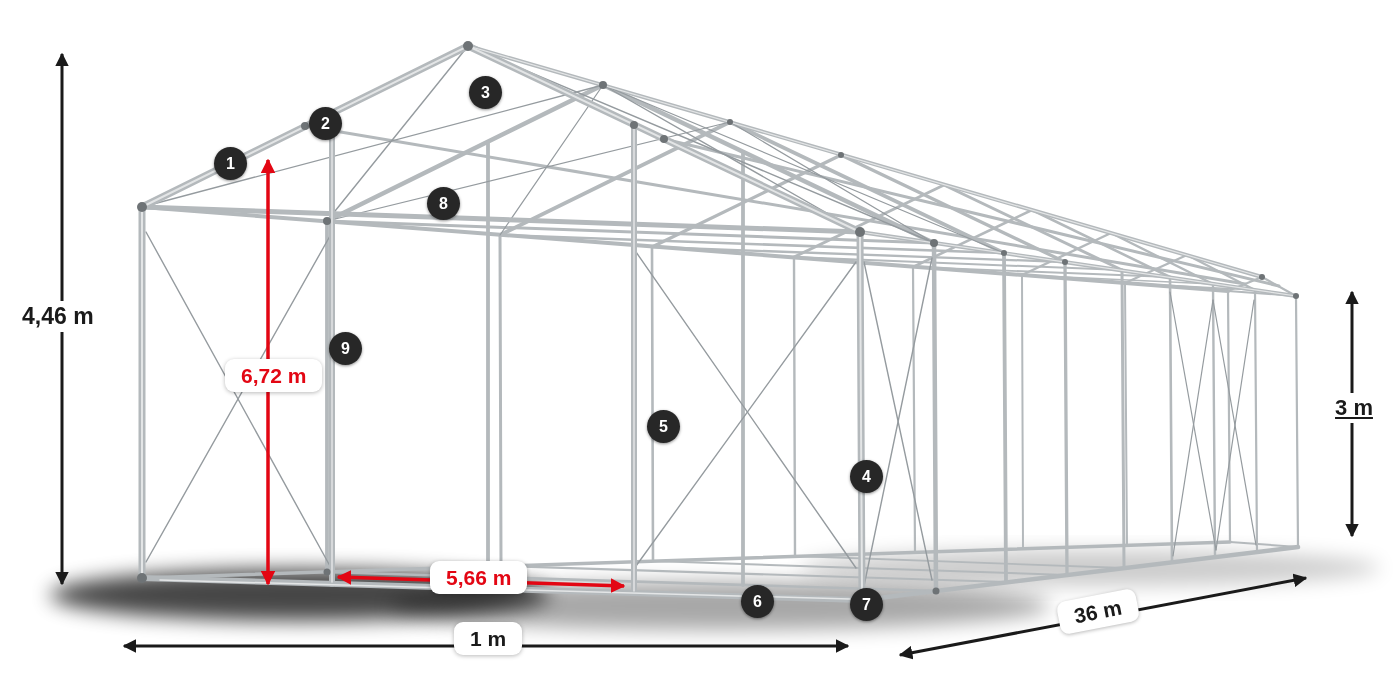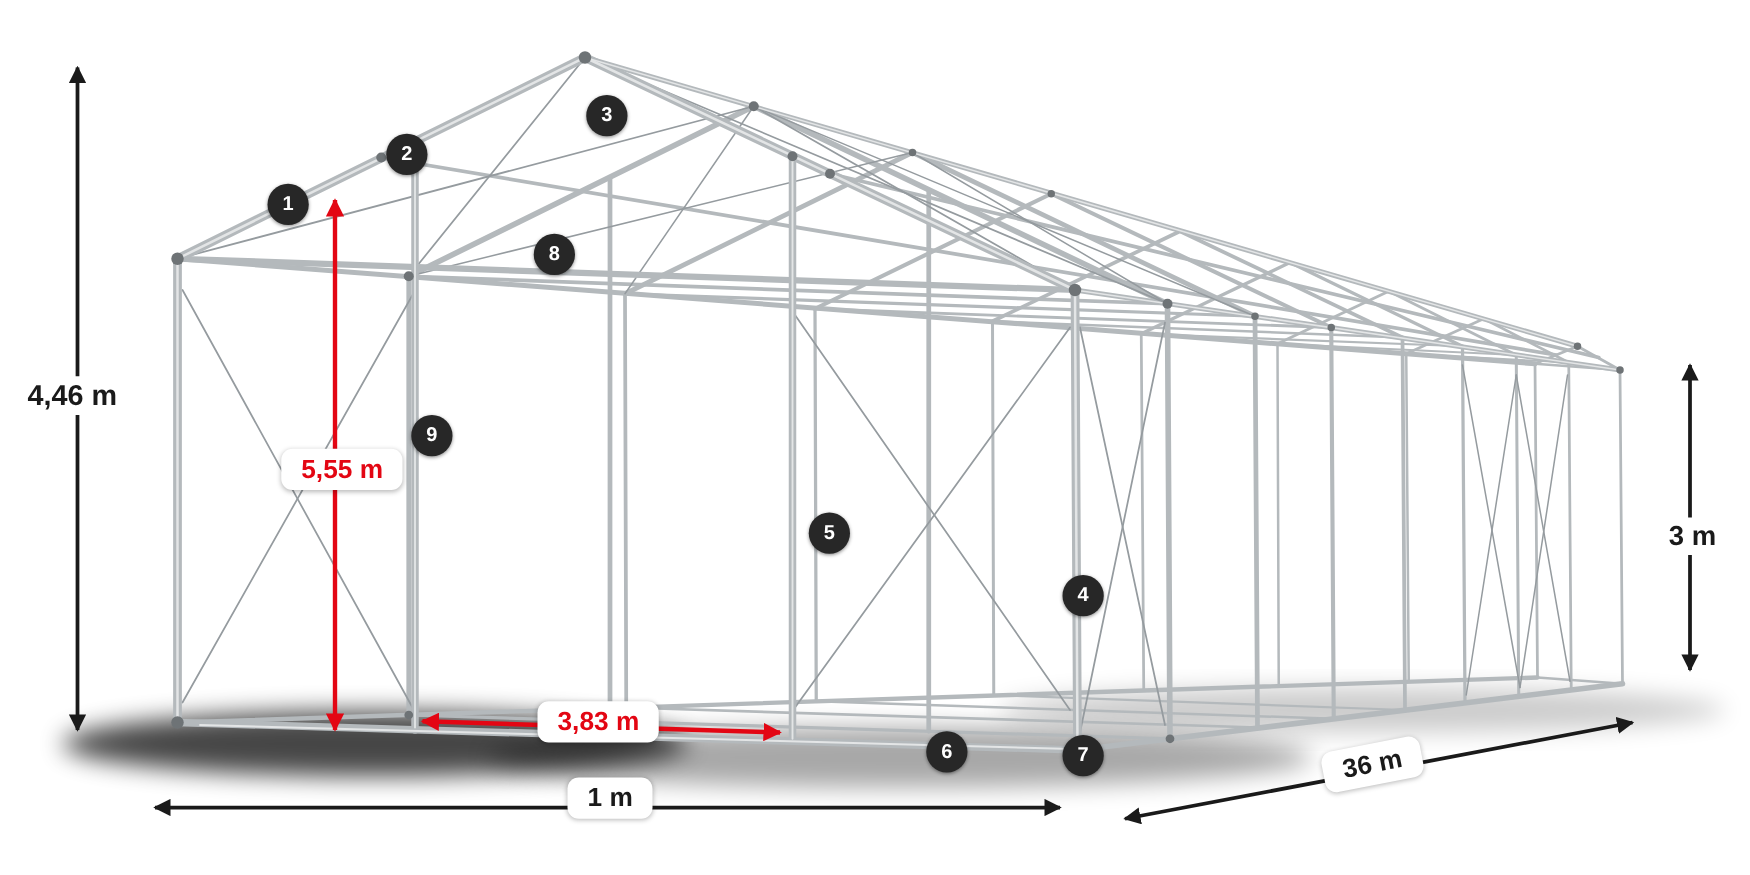--- a/index.html
+++ b/index.html
@@ -184,29 +184,29 @@
       <path class="dimB" d="M1352,292 L1352,536" marker-start="url(#ahb)" marker-end="url(#ahb)"></path>
       <path class="dimB" d="M124,646 L848,646" marker-start="url(#ahb)" marker-end="url(#ahb)"></path>
       <path class="dimB" d="M900,655 L1306,578" marker-start="url(#ahb)" marker-end="url(#ahb)"></path>
       <path class="dimR" d="M268,160 L268,584" marker-start="url(#ahr)" marker-end="url(#ahr)"></path>
       <path class="dimR" d="M338,577 L624,586" marker-start="url(#ahr)" marker-end="url(#ahr)"></path>
     </g>
   </svg>
 
   <div class="lbl" style="left:16px;top:301px;font-size:23px;">4,46 m</div>
 
-  <div class="lbl" style="left:1322px;top:414px;width:52px;">3 m</div>
+  <div class="lbl" style="left:1322px;top:393px;width:52px;text-decoration:underline;">3 m</div>
 
   <div class="pill" style="left:454px;top:622px;">1 m</div>
 
   <div class="pill" style="left:1058px;top:595px;transform:rotate(-11deg);">36 m</div>
 
-  <div class="pill red" style="left:225px;top:359px;">5,55 m</div>
-
-  <div class="pill red" style="left:430px;top:561px;">3,83 m</div>
+  <div class="pill red" style="left:225px;top:359px;">6,72 m</div>
+
+  <div class="pill red" style="left:430px;top:561px;">5,66 m</div>
 
   <div class="badge" style="left:214px;top:147px;">1</div>
   <div class="badge" style="left:309px;top:107px;">2</div>
   <div class="badge" style="left:469px;top:76px;">3</div>
   <div class="badge" style="left:850px;top:460px;">4</div>
   <div class="badge" style="left:647px;top:410px;">5</div>
   <div class="badge" style="left:741px;top:585px;">6</div>
   <div class="badge" style="left:850px;top:588px;">7</div>
   <div class="badge" style="left:427px;top:187px;">8</div>
   <div class="badge" style="left:329px;top:332px;">9</div>

